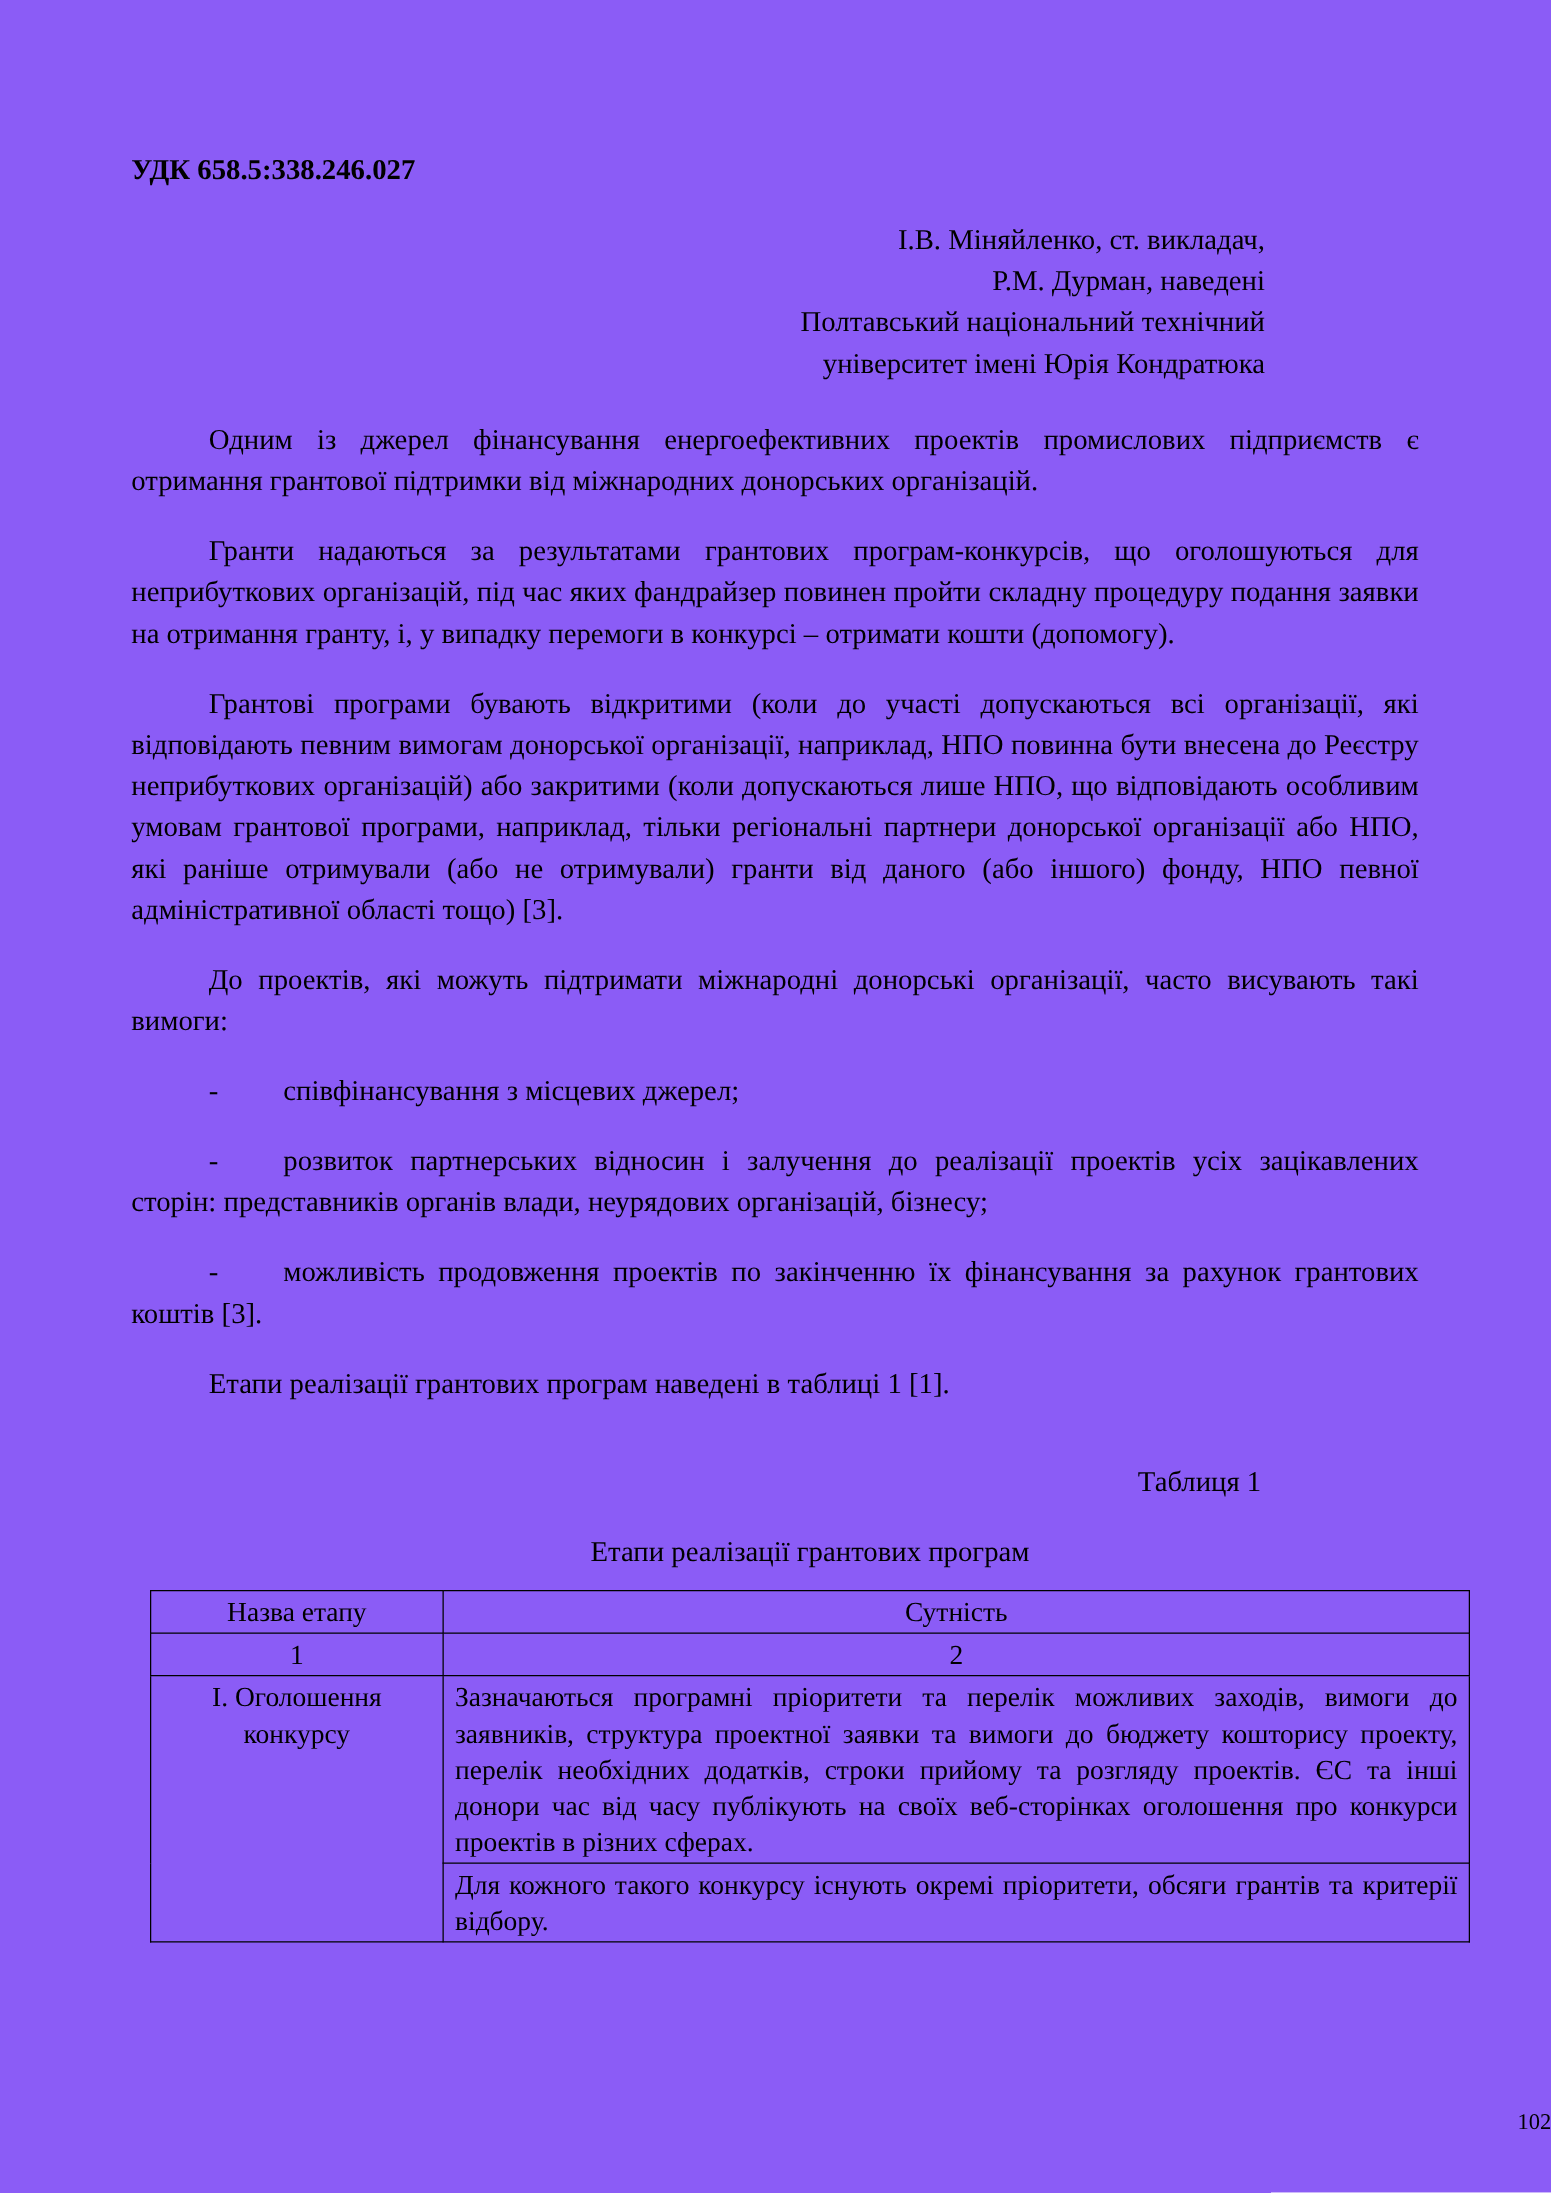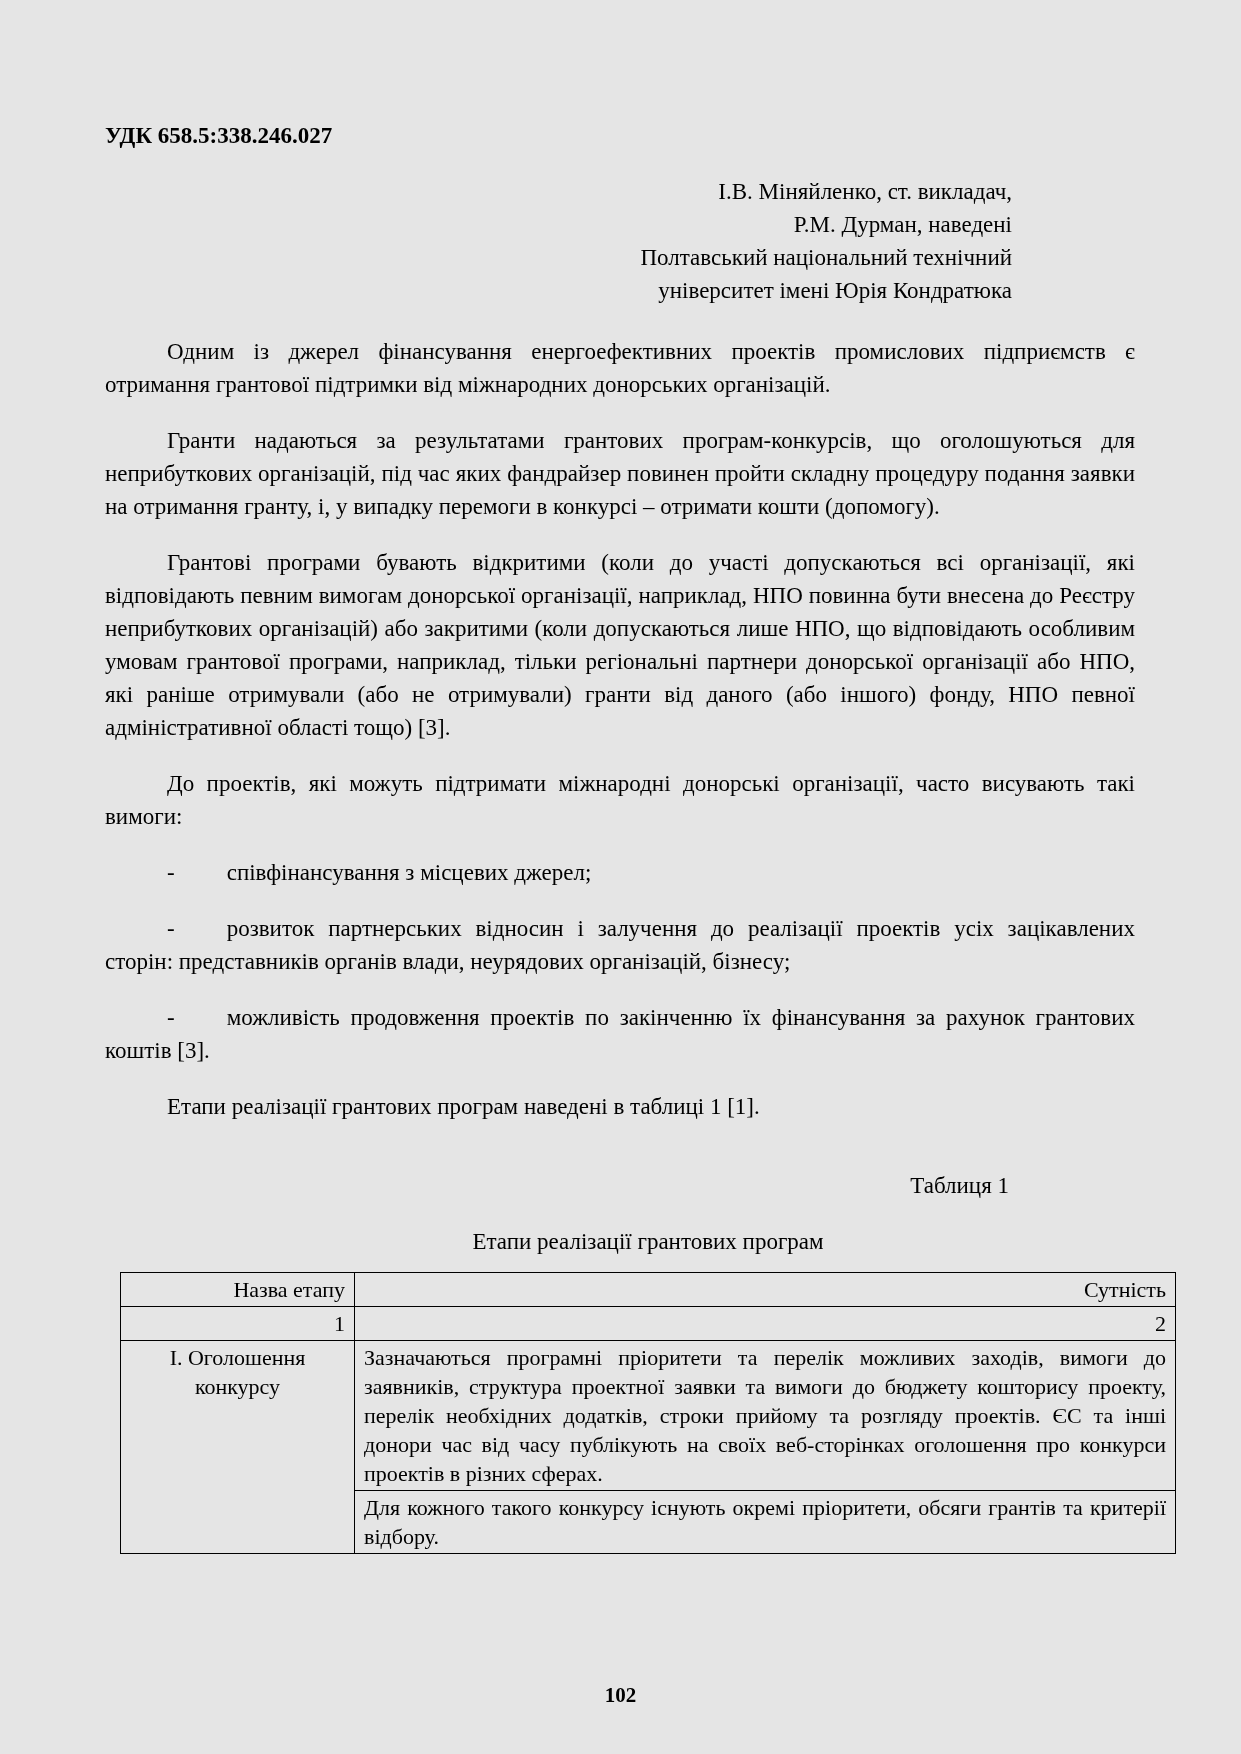--- a/index.html
+++ b/index.html
@@ -4,21 +4,21 @@
 <style>
   html, body {
     margin: 0;
     padding: 0;
     background: #ffffff;
   }
   .page {
     position: relative;
     width: 1241px;
     height: 1754px;
-    background: #e5e5e5;
+    background: #8b5cf6;
     color: #000000;
     font-family: "Liberation Serif", "DejaVu Serif", serif;
     overflow: hidden;
   }
   .content {
     position: absolute;
     left: 105px;
     top: 96px;
     width: 1030px;
   }
@@ -81,37 +81,36 @@
   table.stages th,
   table.stages td {
     border: 1px solid #000000;
     font-weight: normal;
     vertical-align: top;
     padding: 2px 9px;
     line-height: 29px;
   }
   .col-stage { width: 234px; }
   th.hdr, td.num {
-    text-align: right;
+    text-align: center;
     padding: 1px 6px;
   }
   td.stage-cell {
     text-align: center;
   }
   td.essence-cell {
     text-align: justify;
   }
   .page-number {
     position: absolute;
     left: 0;
     right: 0;
     bottom: 46px;
-    text-align: center;
-    font-size: 21px;
-    font-weight: bold;
+    text-align: right;
+    font-size: 18px;
   }
 </style>
 </head>
 <body>
 
 <div class="page">
   <div class="content">
 
     <p class="udc">УДК 658.5:338.246.027</p>
 

